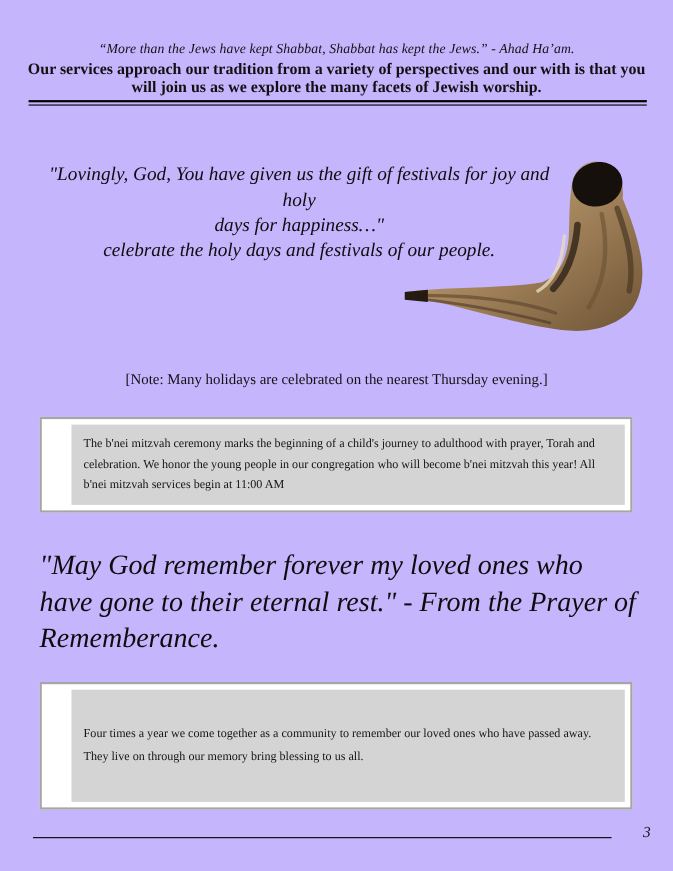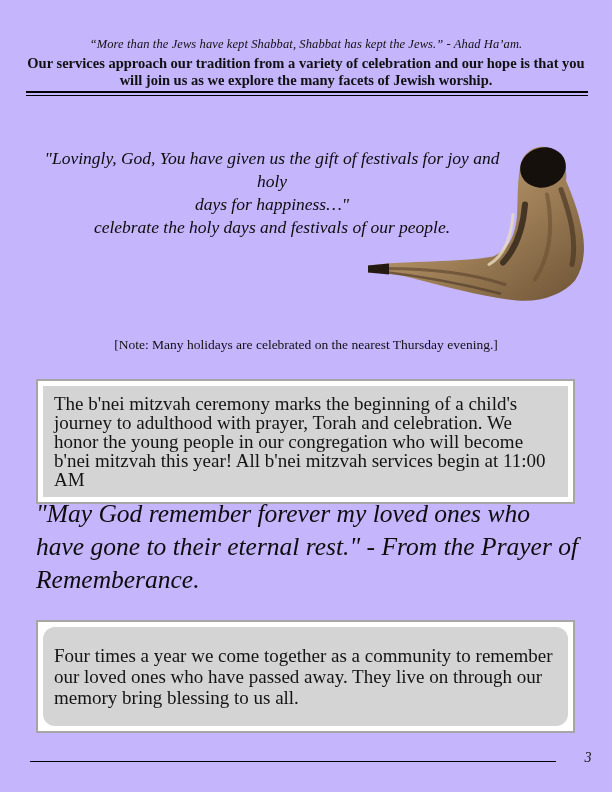--- a/index.html
+++ b/index.html
@@ -50,27 +50,28 @@
   .gray-box{
     position:absolute;left:36px;width:539px;
     border:2px solid #a6a6a6;
     background:#ffffff;
     box-sizing:border-box;
     padding:5px;
   }
   .gray-box-inner{
     background:#d4d4d4;
     padding:8px 11px;
-    font-size:19px;
+    font-size:11px;
     line-height:19px;
     color:#141414;
+    margin-left:22px;
   }
   .box-bnei{top:379px;}
   .box-remember{top:620px;}
-  .box-remember .gray-box-inner{padding:18px 11px;line-height:21px;border-radius:12px;}
+  .box-remember .gray-box-inner{padding:30px 11px;line-height:21px;}
   .remembrance-quote{
     position:absolute;top:497px;left:36px;width:548px;
     font-style:italic;
     font-size:25.5px;
     line-height:33px;
     color:#0d0d0d;
   }
   .footer-rule{
     position:absolute;left:30px;top:761px;width:526px;height:0;
     border-top:1.6px solid #000;
@@ -80,21 +81,21 @@
     font-style:italic;font-size:14px;text-align:center;
   }
 </style>
 </head>
 <body>
 
 <div class="page">
 
   <div class="header">
     <div class="header-quote">“More than the Jews have kept Shabbat, Shabbat has kept the Jews.” - Ahad Ha’am.</div>
-    <div class="header-intro">Our services approach our tradition from a variety of celebration and our hope is that you will join us as we explore the many facets of Jewish worship.</div>
+    <div class="header-intro">Our services approach our tradition from a variety of perspectives and our with is that you will join us as we explore the many facets of Jewish worship.</div>
   </div>
 
   <div class="double-rule"></div>
 
   <div class="festival-quote">
     <div>"Lovingly, God, You have given us the gift of festivals for joy and holy</div>
     <div>days for happiness…"</div>
     <div>celebrate the holy days and festivals of our people.</div>
   </div>
 

